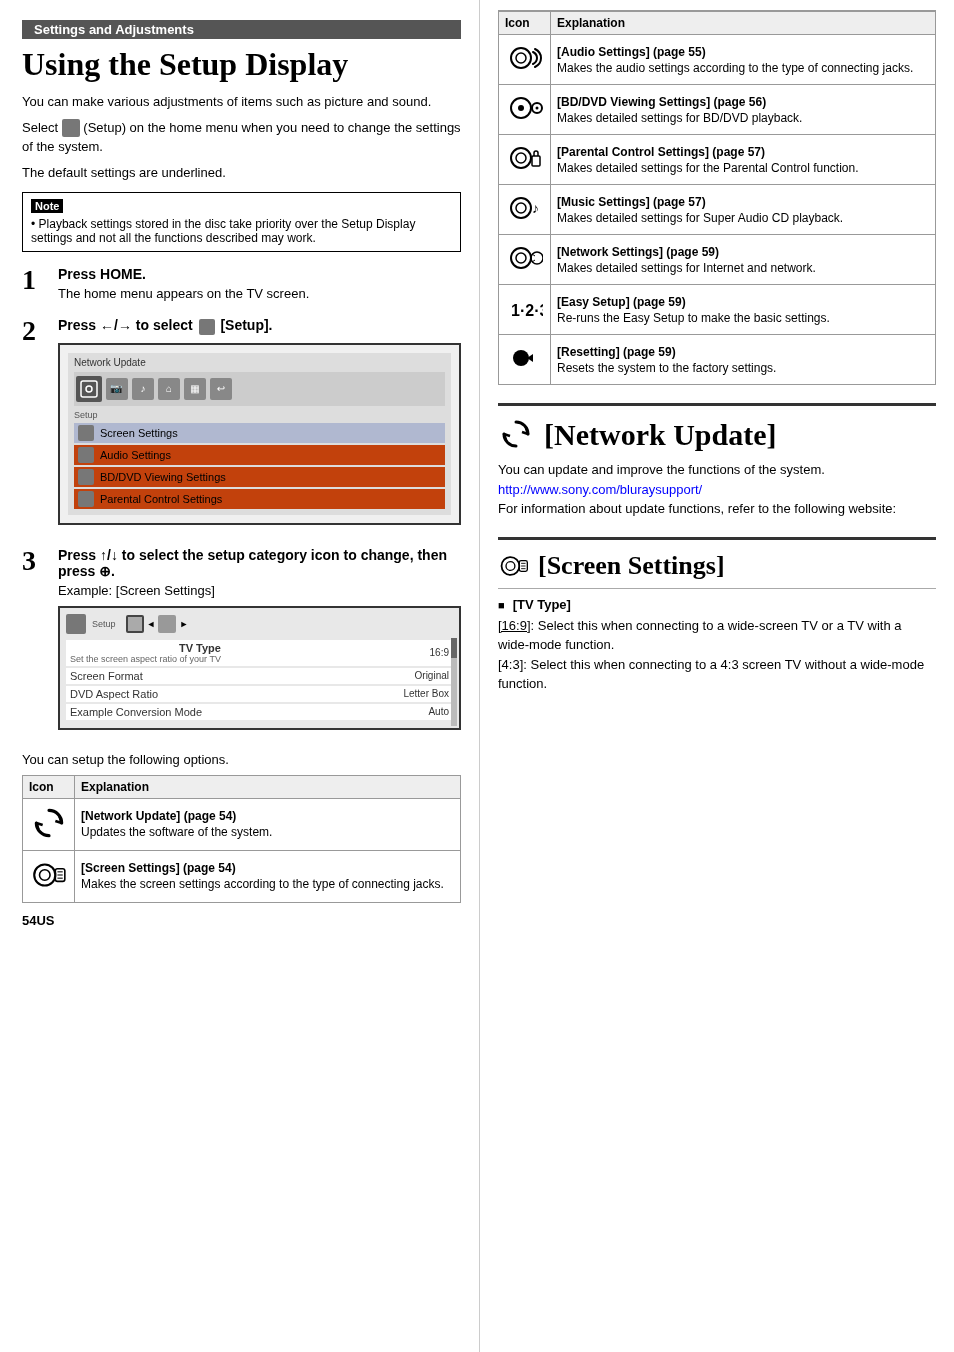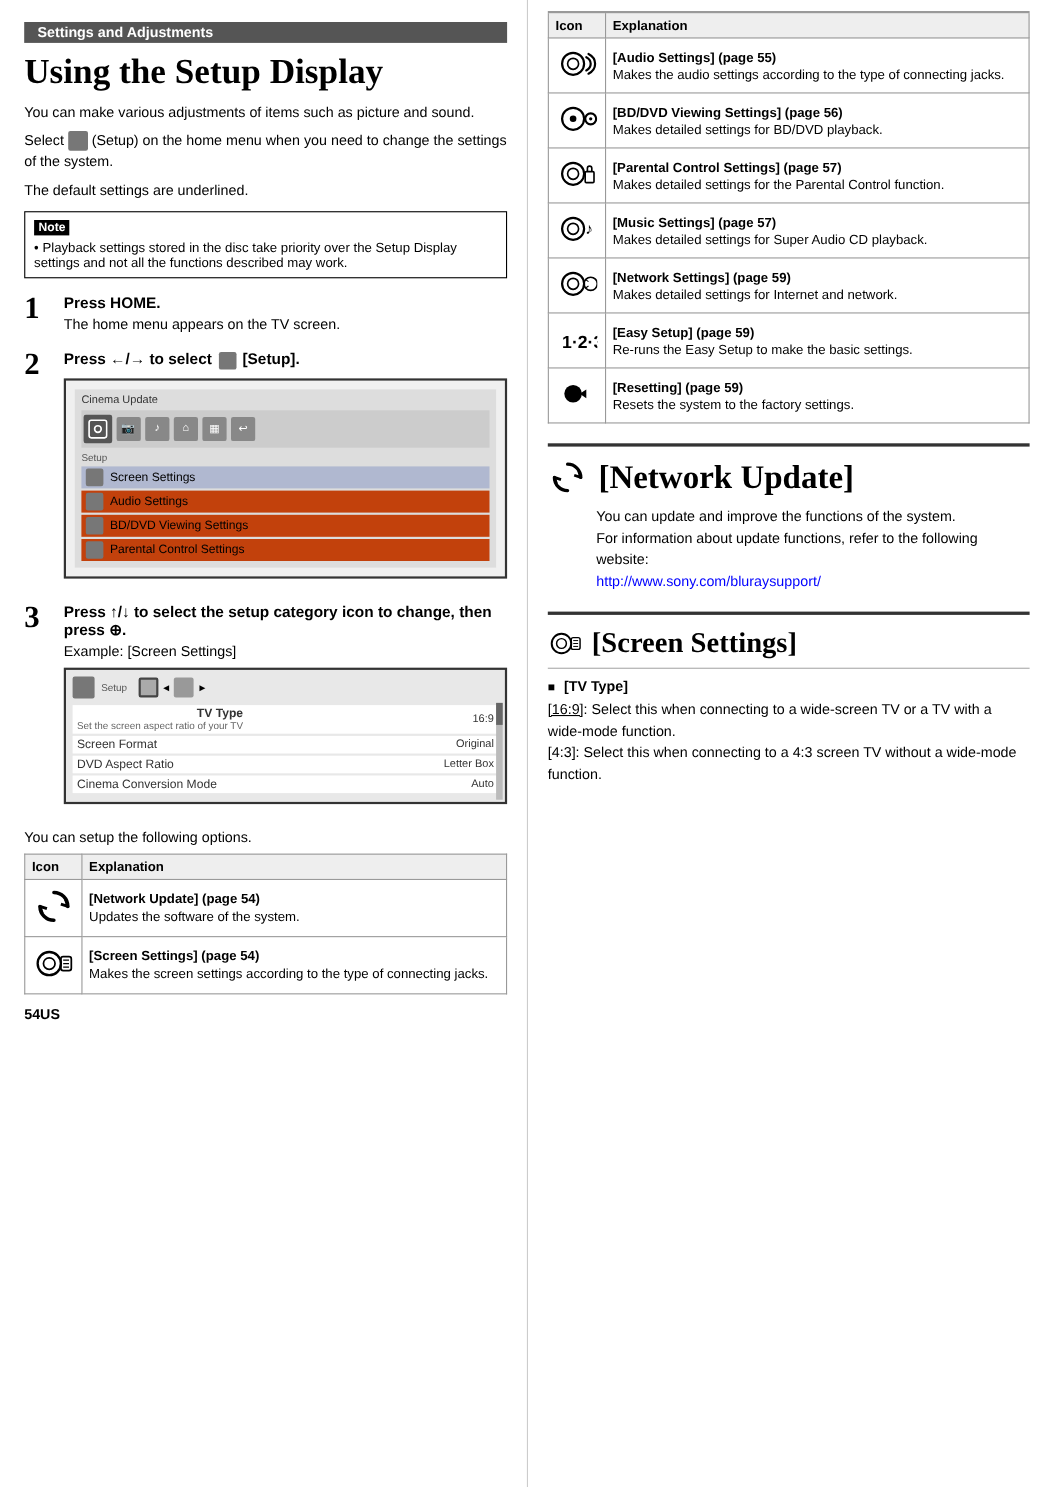--- a/index.html
+++ b/index.html
@@ -242,21 +242,20 @@
       font-family: Georgia, serif;
       display: flex;
       align-items: center;
       gap: 10px;
       margin-bottom: 8px;
       line-height: 1.1;
     }
     .section-body {
       font-size: 13px;
       line-height: 1.5;
-      margin-left: 44px;
     }
     .screen-settings-section {
       margin-top: 4px;
     }
     .section-title-medium {
       font-size: 26px;
       font-weight: bold;
       font-family: Georgia, serif;
       display: flex;
       align-items: center;
@@ -322,21 +321,21 @@
     </div>
 
     <div class="step">
       <div class="step-num">2</div>
       <div class="step-content">
         <div class="step-title">Press ←/→ to select <span style="display:inline-block;width:16px;height:16px;background:#777;border-radius:2px;vertical-align:middle;margin:0 2px;"></span> [Setup].</div>
 
         <div class="screen-mock">
           <div class="screen-mock-inner">
             <div class="screen-top-bar">
-              <span style="font-size:10px; color:#333;">Cinema Update</span>
+              <span style="font-size:10px; color:#333;">Network Update</span>
             </div>
             <div class="screen-icons-row">
               <div class="screen-icon" style="background:#555; width:26px; height:26px;">
 
                 <svg width="18" height="18" viewBox="0 0 18 18">
                     <rect x="1" y="1" width="16" height="16" rx="2" fill="none" stroke="#fff" stroke-width="1.5"></rect>
                     <circle cx="9" cy="9" r="3" fill="none" stroke="#fff" stroke-width="1.5"></circle>
                   </svg>
               </div>
               <div class="screen-icon">📷</div>
@@ -393,21 +392,21 @@
           </div>
           <div class="step3-row">
             <div class="label">Screen Format</div>
             <div class="value">Original</div>
           </div>
           <div class="step3-row">
             <div class="label">DVD Aspect Ratio</div>
             <div class="value">Letter Box</div>
           </div>
           <div class="step3-row">
-            <div class="label">Cinema Conversion Mode</div>
+            <div class="label">Example Conversion Mode</div>
             <div class="value">Auto</div>
           </div>
           <div class="step3-scrollbar">
             <div class="step3-scrollbar-thumb"></div>
           </div>
         </div>
 
       </div>
     </div>
 
@@ -569,22 +568,22 @@
         <svg width="36" height="36" viewBox="0 0 36 36">
           <path d="M18 6 A12 12 0 0 1 30 18" fill="none" stroke="#000" stroke-width="3" stroke-linecap="round"></path>
           <path d="M18 30 A12 12 0 0 1 6 18" fill="none" stroke="#000" stroke-width="3" stroke-linecap="round"></path>
           <polyline points="28,12 30,18 24,16" fill="none" stroke="#000" stroke-width="2.5" stroke-linejoin="round"></polyline>
           <polyline points="8,24 6,18 12,20" fill="none" stroke="#000" stroke-width="2.5" stroke-linejoin="round"></polyline>
         </svg>
         <span>[Network Update]</span>
       </div>
       <div class="section-body">
         <p>You can update and improve the functions of the system.</p>
+        <p><a class="link-text" href="#">http://www.sony.com/bluraysupport/</a></p>
         <p>For information about update functions, refer to the following website:</p>
-        <p><a class="link-text" href="#">http://www.sony.com/bluraysupport/</a></p>
       </div>
     </div>
 
     <div class="section-divider"></div>
     <div class="screen-settings-section">
       <div class="section-title-medium">
         <svg width="32" height="32" viewBox="0 0 36 36">
           <circle cx="14" cy="18" r="10" fill="none" stroke="#000" stroke-width="2"></circle>
           <circle cx="14" cy="18" r="5" fill="none" stroke="#000" stroke-width="1.5"></circle>
           <rect x="24" y="12" width="9" height="12" rx="2" fill="none" stroke="#000" stroke-width="1.5"></rect>

